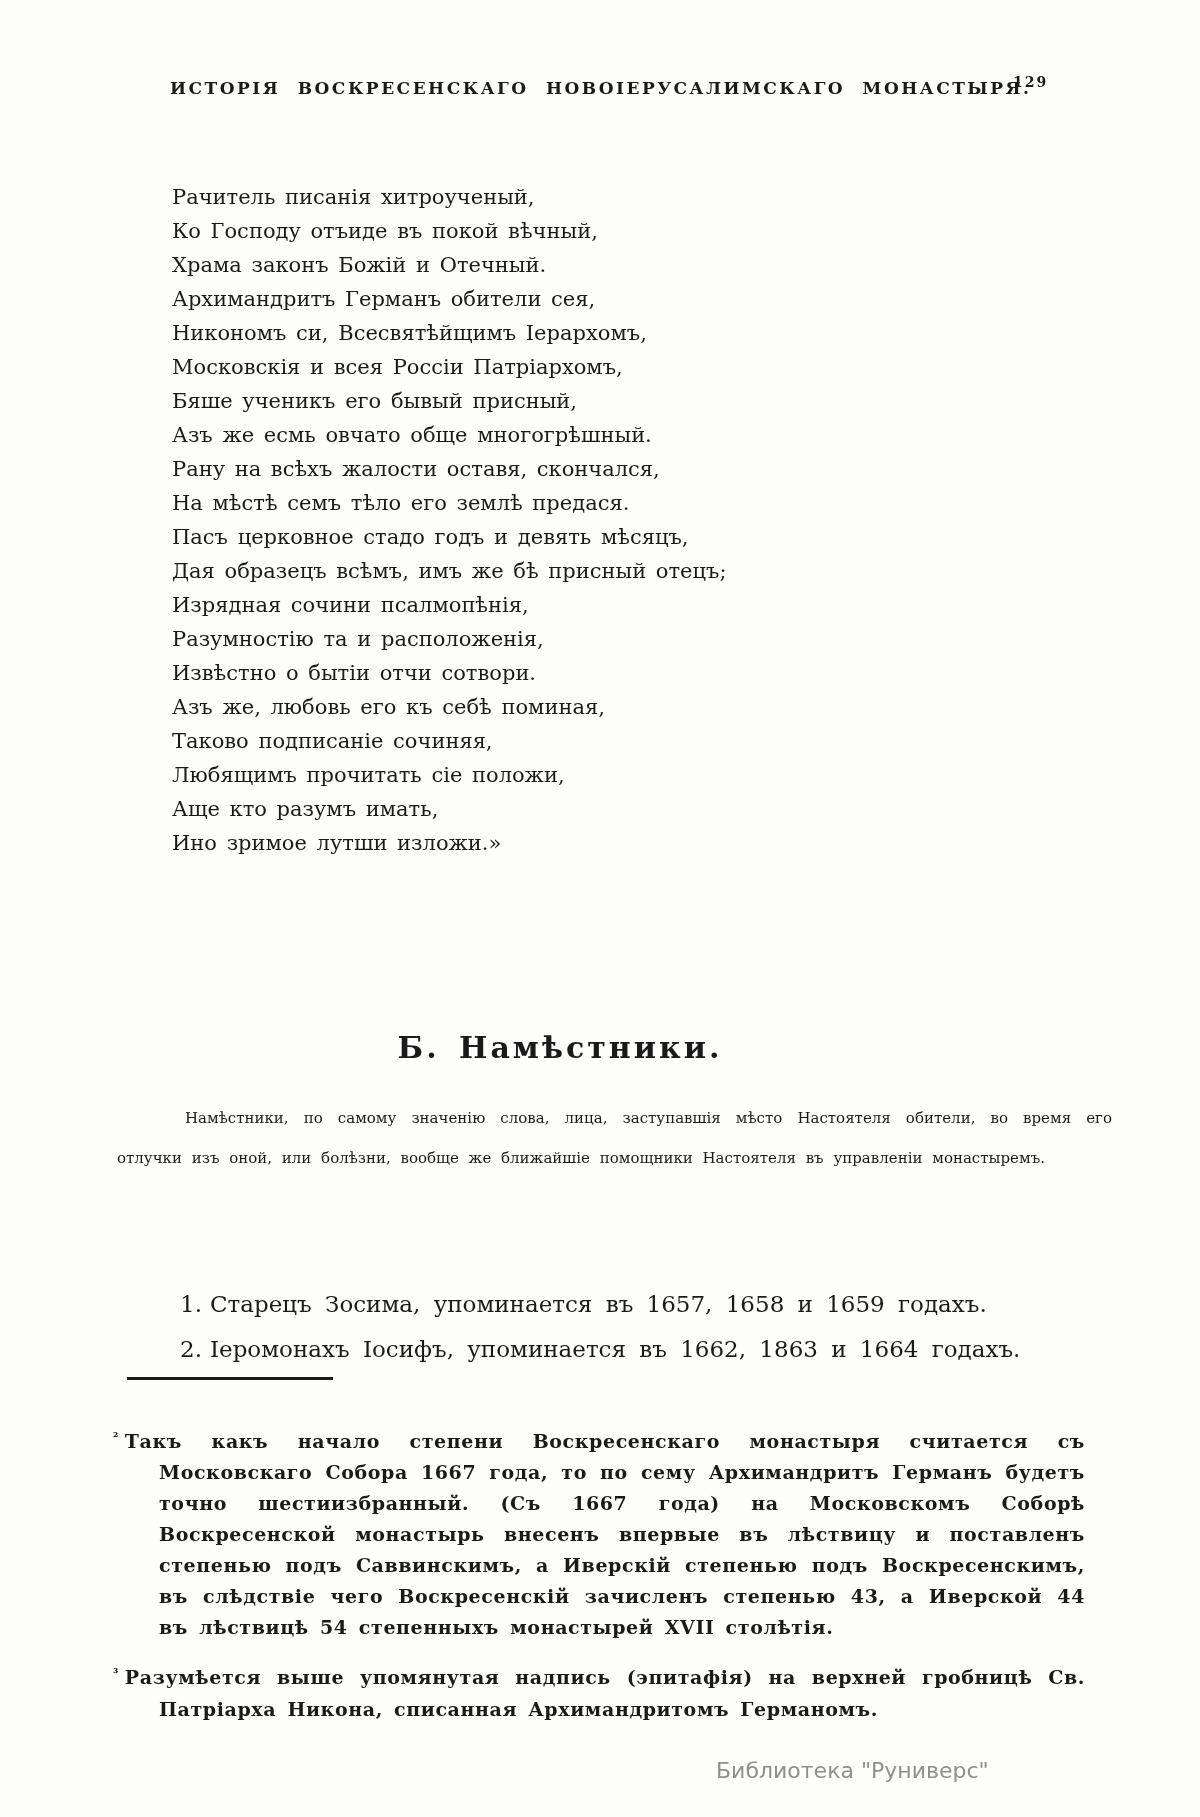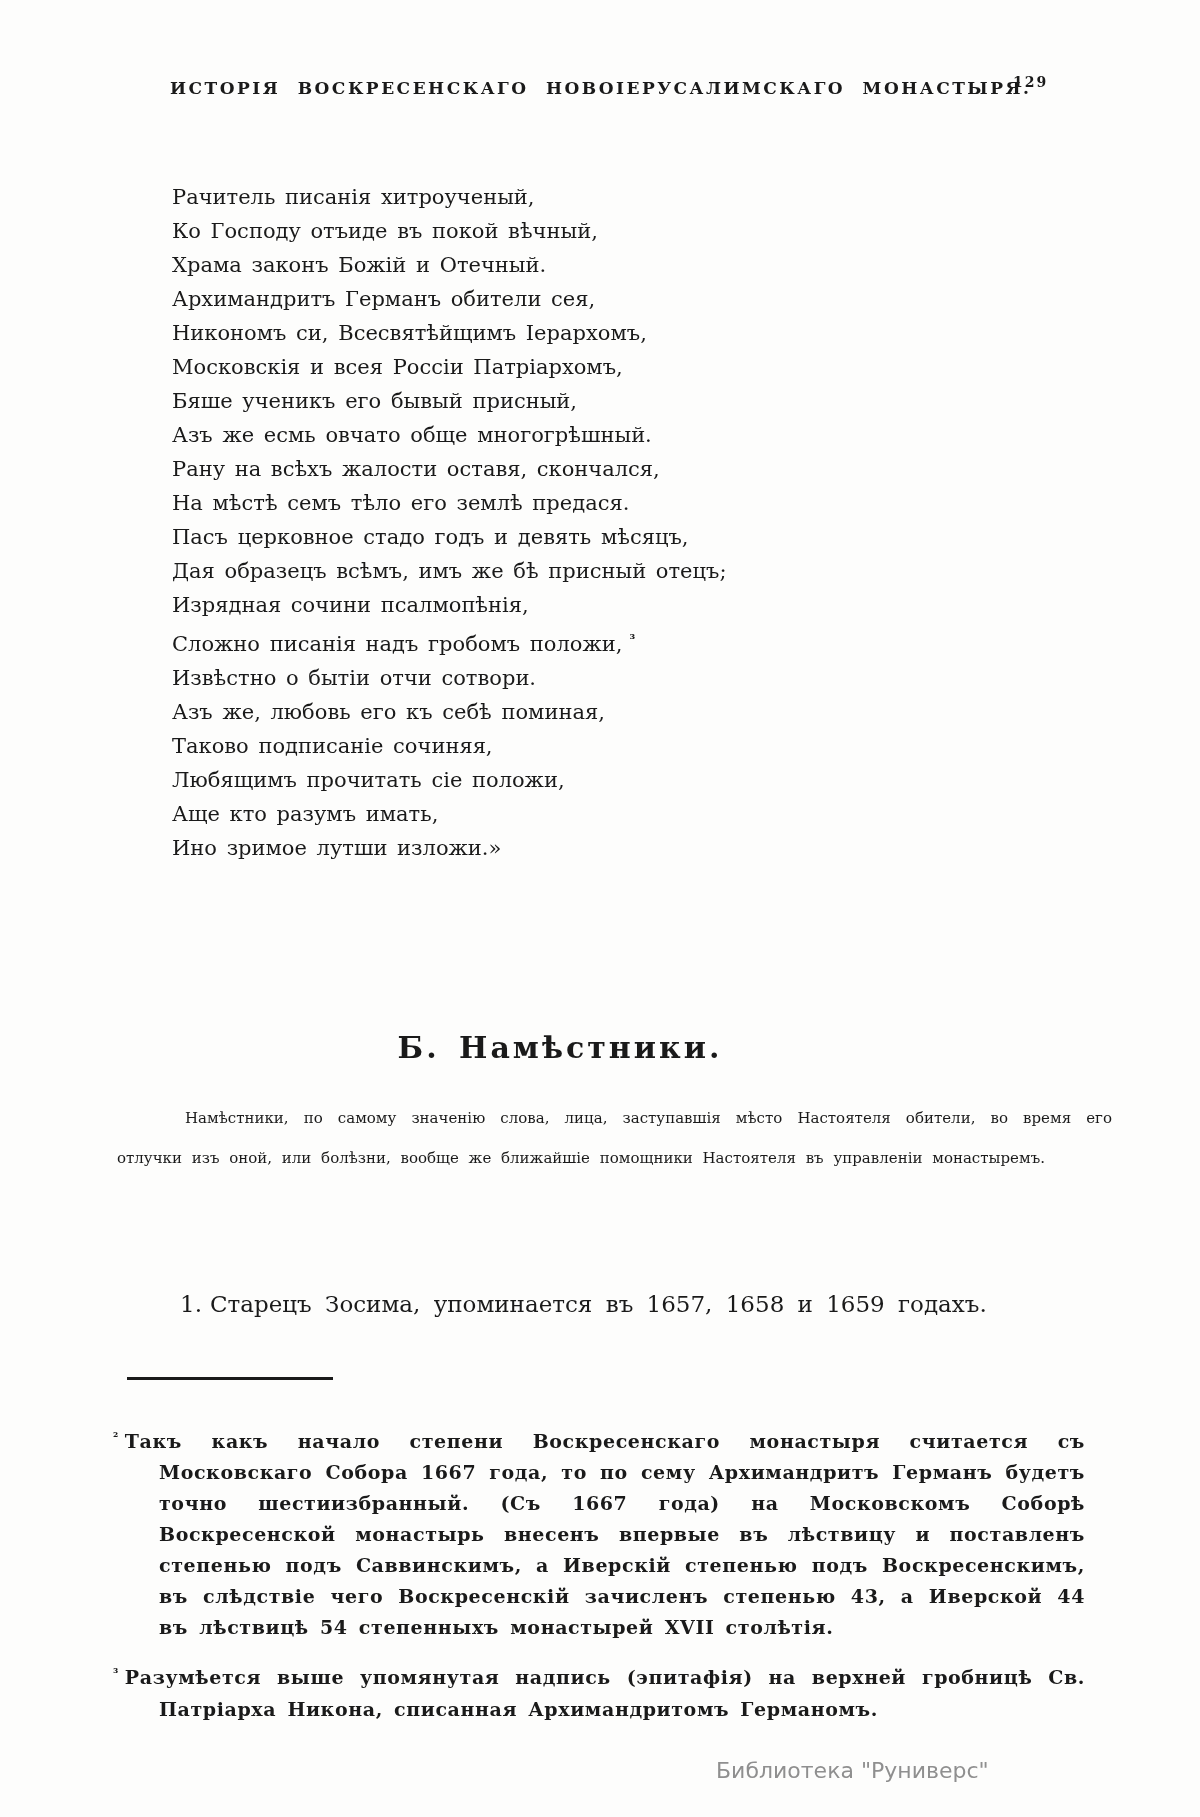--- a/index.html
+++ b/index.html
@@ -121,35 +121,36 @@
       <div class="poem-line"><span>Архимандритъ Германъ обители сея,</span></div>
       <div class="poem-line"><span>Никономъ си, Всесвятѣйщимъ Іерархомъ,</span></div>
       <div class="poem-line"><span>Московскія и всея Россіи Патріархомъ,</span></div>
       <div class="poem-line"><span>Бяше ученикъ его бывый присный,</span></div>
       <div class="poem-line"><span>Азъ же есмь овчато обще многогрѣшный.</span></div>
       <div class="poem-line"><span>Рану на всѣхъ жалости оставя, скончался,</span></div>
       <div class="poem-line"><span>На мѣстѣ семъ тѣло его землѣ предася.</span></div>
       <div class="poem-line"><span>Пасъ церковное стадо годъ и девять мѣсяцъ,</span></div>
       <div class="poem-line"><span>Дая образецъ всѣмъ, имъ же бѣ присный отецъ;</span></div>
       <div class="poem-line"><span>Изрядная сочини псалмопѣнія,</span></div>
-      <div class="poem-line"><span>Сложно писанія надъ гробомъ положи,</span><sup class="fn-ref">³</sup></div>
+      <div class="poem-line"><span>Разумностію та и расположенія,</span></div>
       <div class="poem-line"><span>Извѣстно о бытіи отчи сотвори.</span></div>
       <div class="poem-line"><span>Азъ же, любовь его къ себѣ поминая,</span></div>
       <div class="poem-line"><span>Таково подписаніе сочиняя,</span></div>
       <div class="poem-line"><span>Любящимъ прочитать сіе положи,</span></div>
       <div class="poem-line"><span>Аще кто разумъ имать,</span></div>
       <div class="poem-line"><span>Ино зримое лутши изложи.»</span></div>
     </div>
 
   <h2 class="section-heading">Б. Намѣстники.</h2>
 
   <p class="paragraph">Намѣстники, по самому значенію слова, лица, заступавшія мѣсто Настоятеля обители, во время его отлучки изъ оной, или болѣзни, вообще же ближайшіе помощники Настоятеля въ управленіи монастыремъ.</p>
 
   <div class="items">
       <div class="item"><span class="item-num">1.</span><span>Старецъ Зосима, упоминается въ 1657, 1658 и 1659 годахъ.</span></div>
+      <div class="item"><span class="item-num">2.</span><span>Іеромонахъ Іосифъ, упоминается въ 1662, 1863 и 1664 годахъ.</span></div>
     </div>
 
   <div class="fn-rule"></div>
 
   <div class="footnotes">
       <p class="footnote"><sup class="fn-marker">²</sup><span>Такъ какъ начало степени Воскресенскаго монастыря считается съ Московскаго Собора 1667 года, то по сему Архимандритъ Германъ будетъ точно шестиизбранный. (Съ 1667 года) на Московскомъ Соборѣ Воскресенской монастырь внесенъ впервые въ лѣствицу и поставленъ степенью подъ Саввинскимъ, а Иверскій степенью подъ Воскресенскимъ, въ слѣдствіе чего Воскресенскій зачисленъ степенью 43, а Иверской 44 въ лѣствицѣ 54 степенныхъ монастырей XVII столѣтія.</span></p>
       <p class="footnote"><sup class="fn-marker">³</sup><span>Разумѣется выше упомянутая надпись (эпитафія) на верхней гробницѣ Св. Патріарха Никона, списанная Архимандритомъ Германомъ.</span></p>
     </div>
 
   <div class="watermark">Библиотека "Руниверс"</div>

